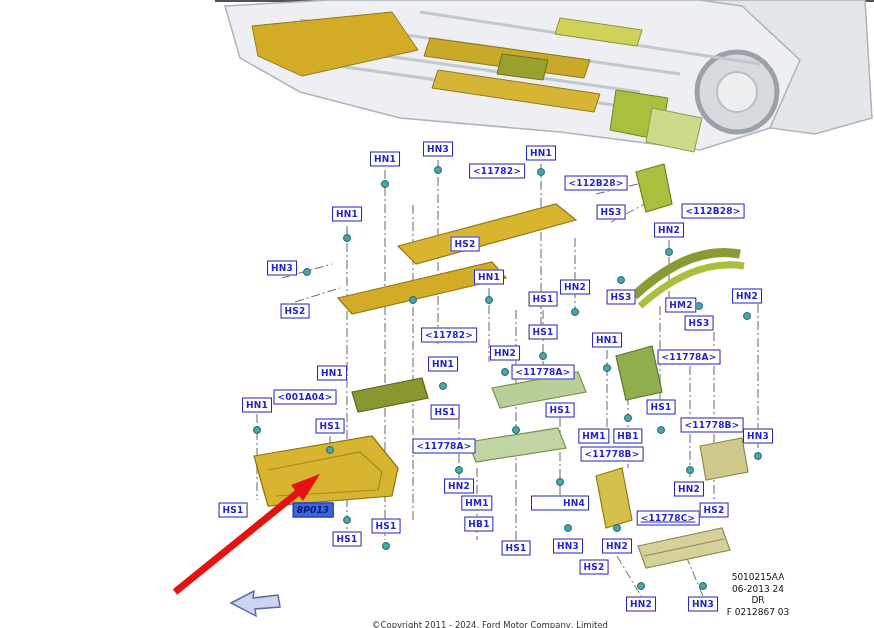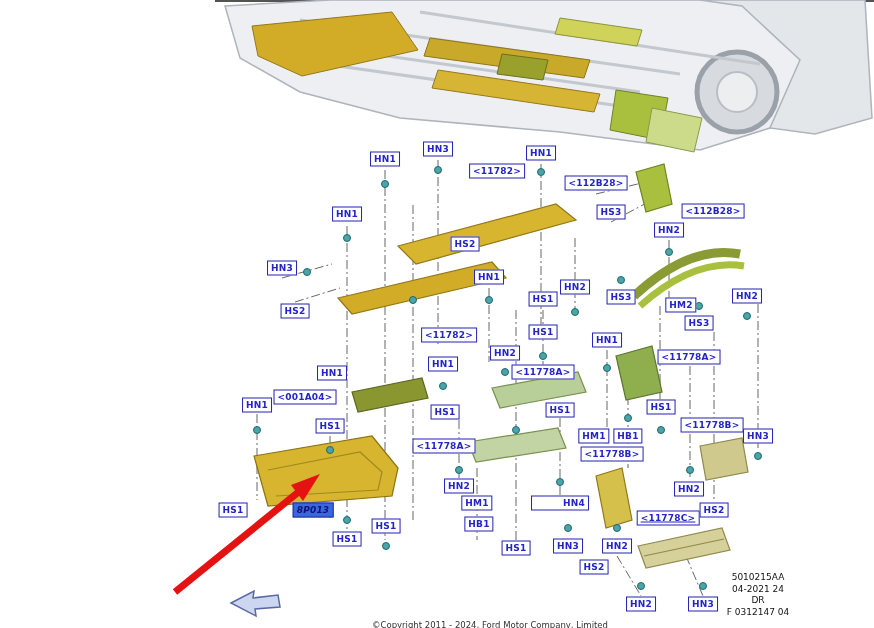--- a/index.html
+++ b/index.html
@@ -232,19 +232,19 @@
       <div class="callout" style="left: 568px; top: 546px;">HN3</div>
       <div class="callout" style="left: 617px; top: 546px;">HN2</div>
       <div class="callout" style="left: 516px; top: 548px;">HS1</div>
       <div class="callout" style="left: 594px; top: 567px;">HS2</div>
       <div class="callout" style="left: 641px; top: 604px;">HN2</div>
       <div class="callout" style="left: 703px; top: 604px;">HN3</div>
     </div>
 
   <div class="doc-block">
     <div>5010215AA</div>
-    <div>04-2021 24</div>
+    <div>06-2013 24</div>
     <div>DR</div>
-    <div>F 0312147 04</div>
+    <div>F 0212867 03</div>
   </div>
 
   <div class="copyright">©Copyright 2011 - 2024, Ford Motor Company, Limited</div>
 </div>
 
 </body></html>

